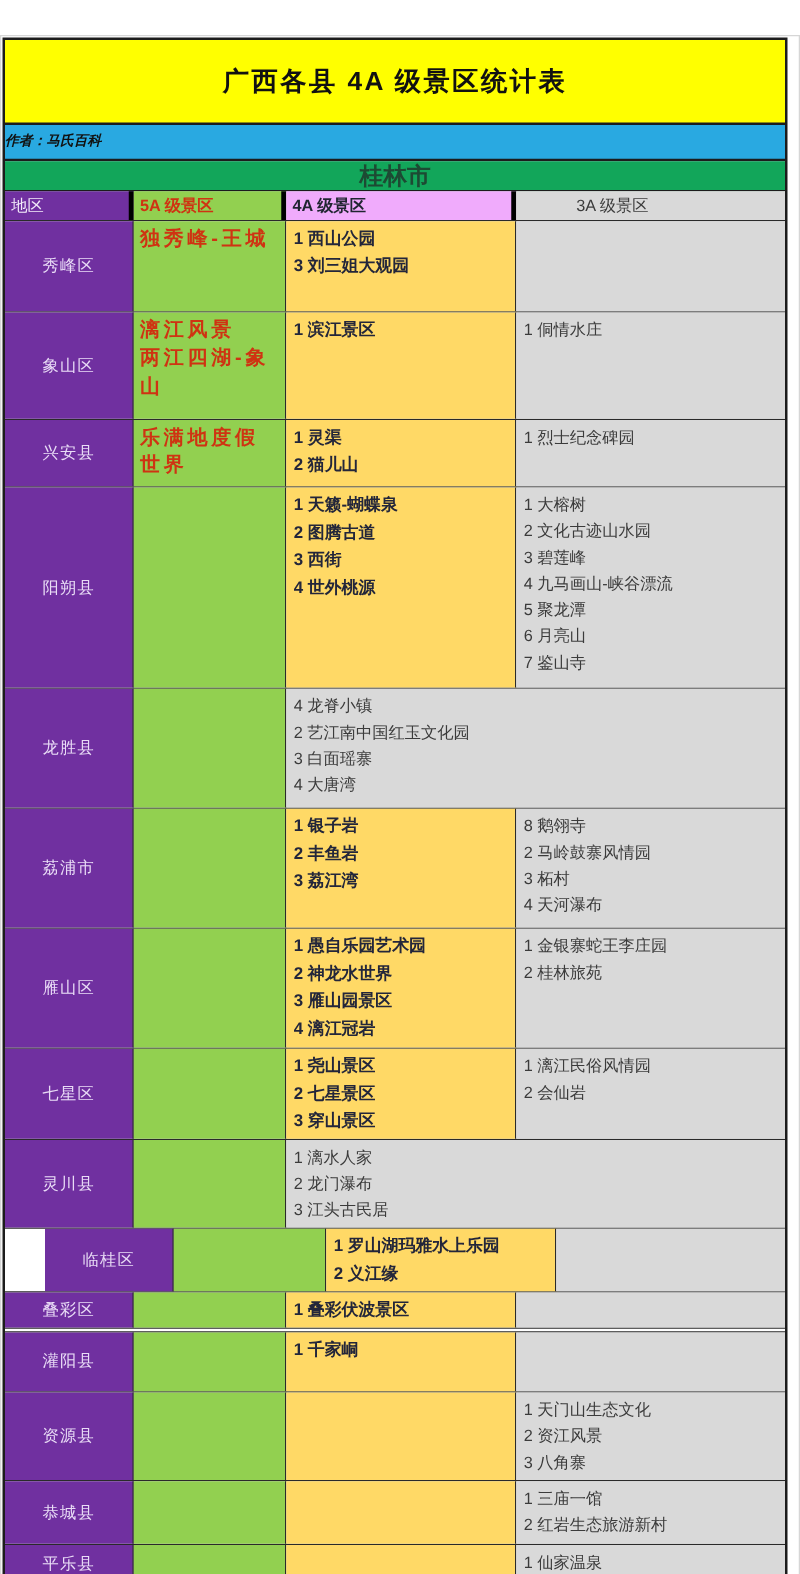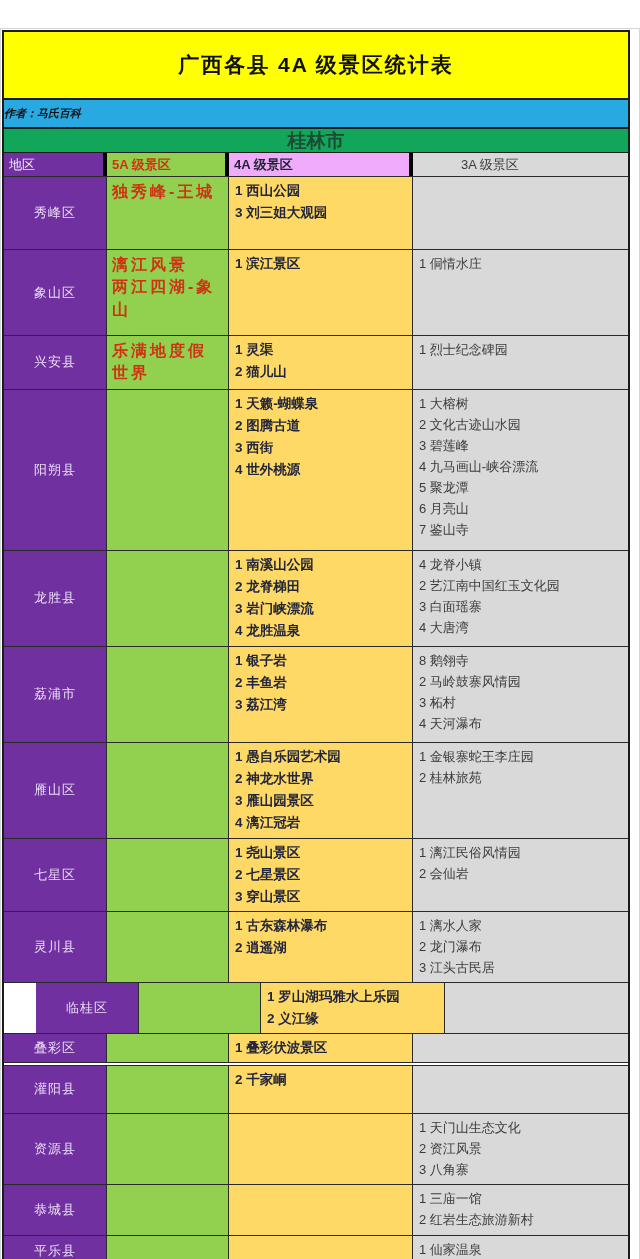--- a/index.html
+++ b/index.html
@@ -160,26 +160,20 @@
             <div class="item">5 聚龙潭</div>
             <div class="item">6 月亮山</div>
             <div class="item">7 鉴山寺</div>
           </div>
   </div>
         <div class="row" style="min-height: 95px;">
     <div class="cell region">
       <span>龙胜县</span>
     </div>
     <div class="cell a5"></div>
-    <div class="cell a4">
-            <div class="item">1 南溪山公园</div>
-            <div class="item">2 龙脊梯田</div>
-            <div class="item">3 岩门峡漂流</div>
-            <div class="item">4 龙胜温泉</div>
-          </div>
     <div class="cell a3">
             <div class="item">4 龙脊小镇</div>
             <div class="item">2 艺江南中国红玉文化园</div>
             <div class="item">3 白面瑶寨</div>
             <div class="item">4 大唐湾</div>
           </div>
   </div>
         <div class="row" style="min-height: 95px;">
     <div class="cell region">
       <span>荔浦市</span>
@@ -226,24 +220,20 @@
     <div class="cell a3">
             <div class="item">1 漓江民俗风情园</div>
             <div class="item">2 会仙岩</div>
           </div>
   </div>
         <div class="row" style="min-height: 70px;">
     <div class="cell region">
       <span>灵川县</span>
     </div>
     <div class="cell a5"></div>
-    <div class="cell a4">
-            <div class="item">1 古东森林瀑布</div>
-            <div class="item">2 逍遥湖</div>
-          </div>
     <div class="cell a3">
             <div class="item">1 漓水人家</div>
             <div class="item">2 龙门瀑布</div>
             <div class="item">3 江头古民居</div>
           </div>
   </div>
         <div class="row" style="min-height: 50px; padding-left: 32px;">
     <div class="cell region">
       <span>临桂区</span>
     </div>
@@ -264,21 +254,21 @@
           </div>
     <div class="cell a3"></div>
   </div>
         <div class="section-gap"></div>
         <div class="row" style="min-height: 47px;">
     <div class="cell region">
       <span>灌阳县</span>
     </div>
     <div class="cell a5"></div>
     <div class="cell a4">
-            <div class="item">2 千家峒</div>
+            <div class="item">1 千家峒</div>
           </div>
     <div class="cell a3"></div>
   </div>
         <div class="row" style="min-height: 70px;">
     <div class="cell region">
       <span>资源县</span>
     </div>
     <div class="cell a5"></div>
     <div class="cell a4"></div>
     <div class="cell a3">

